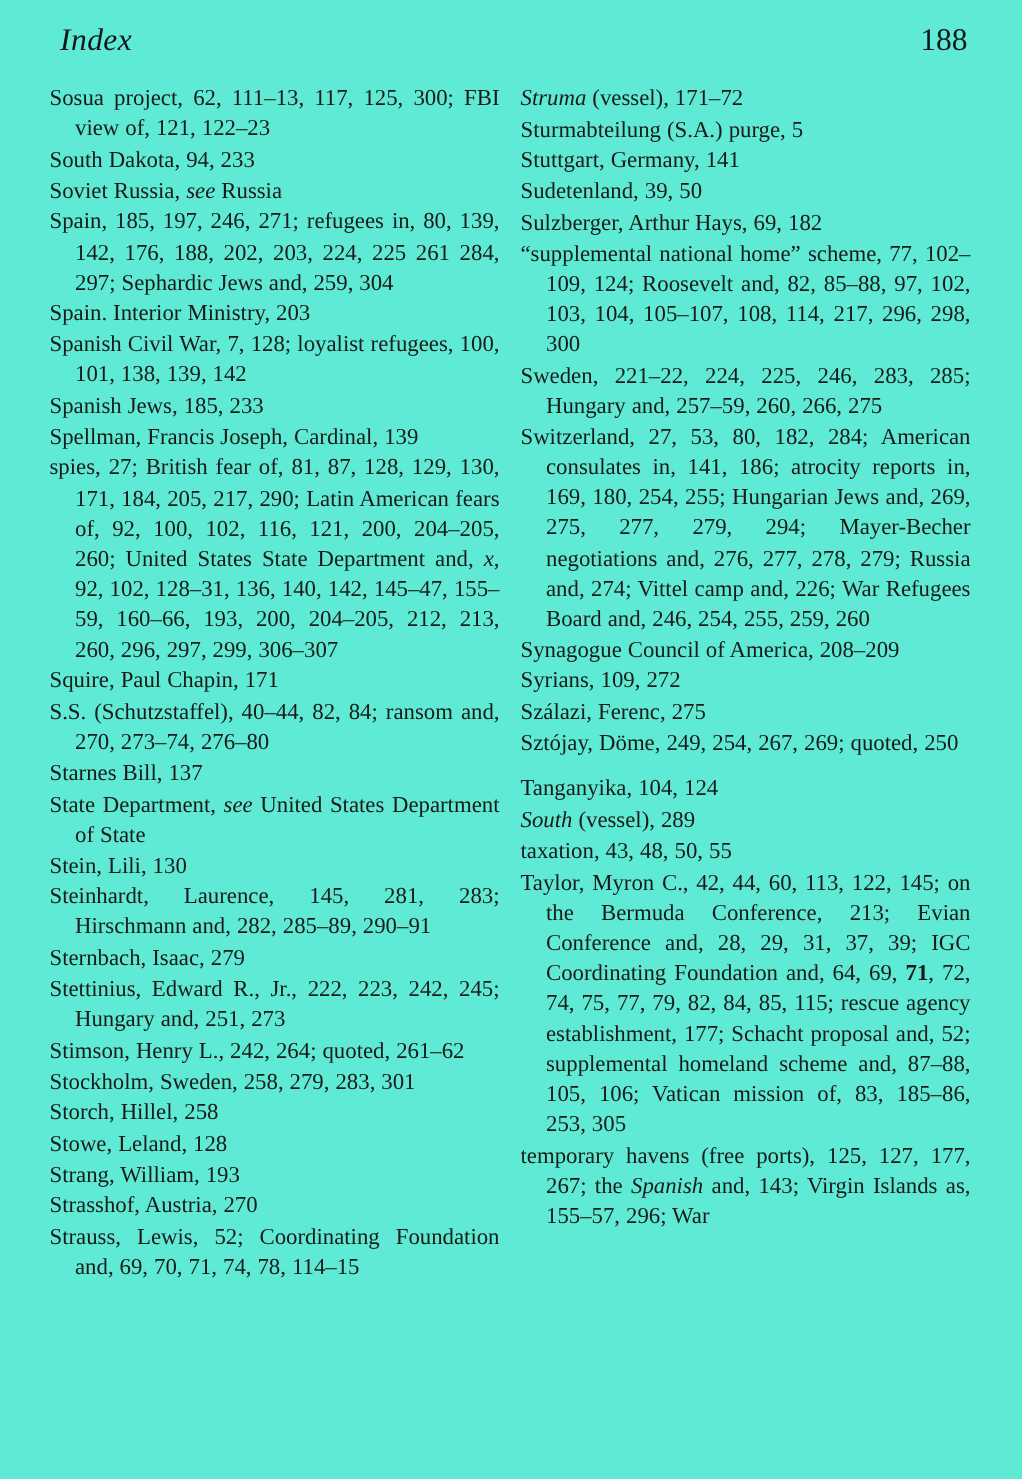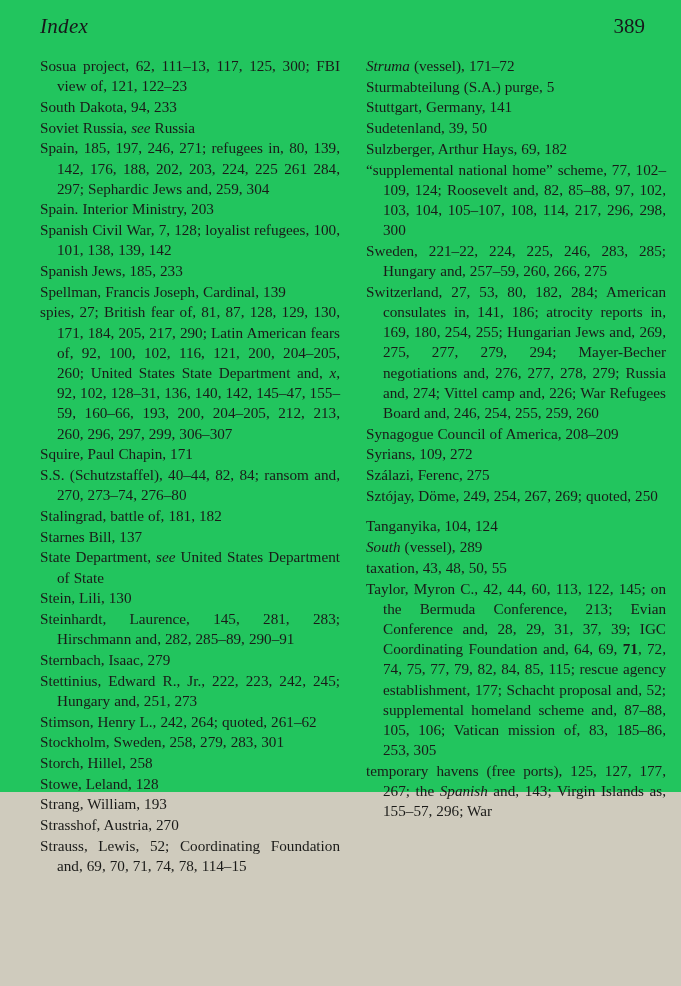--- a/index.html
+++ b/index.html
@@ -10,22 +10,22 @@
   body {
     width: 681px;
     height: 986px;
     overflow: hidden;
     font-family: "Liberation Serif", serif;
     color: #1a1a18;
   }
   .page {
     position: relative;
     width: 681px;
-    height: 792px;
-    background: #22c55e;
+    height: 986px;
+    background: #5eead4;
     box-sizing: border-box;
     padding: 0;
   }
   .header {
     position: absolute;
     top: 14px;
     left: 40px;
     right: 36px;
     height: 30px;
     display: flex;
@@ -42,21 +42,22 @@
     font-size: 21px;
     color: #17171a;
   }
   .columns {
     position: absolute;
     top: 56px;
     left: 40px;
     right: 34px;
     bottom: 12px;
     display: flex;
-    gap: 26px;
+    gap: 14px;
+    justify-content: flex-end;
   }
   .column {
     width: 300px;
     flex: 0 0 300px;
   }
   .entry {
     font-size: 15.2px;
     line-height: 20.2px;
     text-indent: 0;
     padding-left: 17px;
@@ -73,36 +74,35 @@
     height: 10px;
   }
   i { font-style: italic; }
 </style>
 </head>
 <body>
 
 <div class="page">
   <div class="header">
     <div class="header-title">Index</div>
-    <div class="header-page">389</div>
+    <div class="header-page">188</div>
   </div>
   <div class="columns">
     <div class="column" id="col-left">
         <div class="entry"><span class="first"></span>Sosua project, 62, 111–13, 117, 125, 300; FBI view of, 121, 122–23</div>
         <div class="entry"><span class="first"></span>South Dakota, 94, 233</div>
         <div class="entry"><span class="first"></span>Soviet Russia, <i>see</i> Russia</div>
         <div class="entry"><span class="first"></span>Spain, 185, 197, 246, 271; refugees in, 80, 139, 142, 176, 188, 202, 203, 224, 225 261 284, 297; Sephardic Jews and, 259, 304</div>
         <div class="entry"><span class="first"></span>Spain. Interior Ministry, 203</div>
         <div class="entry"><span class="first"></span>Spanish Civil War, 7, 128; loyalist refugees, 100, 101, 138, 139, 142</div>
         <div class="entry"><span class="first"></span>Spanish Jews, 185, 233</div>
         <div class="entry"><span class="first"></span>Spellman, Francis Joseph, Cardinal, 139</div>
         <div class="entry"><span class="first"></span>spies, 27; British fear of, 81, 87, 128, 129, 130, 171, 184, 205, 217, 290; Latin American fears of, 92, 100, 102, 116, 121, 200, 204–205, 260; United States State Department and, <i>x</i>, 92, 102, 128–31, 136, 140, 142, 145–47, 155–59, 160–66, 193, 200, 204–205, 212, 213, 260, 296, 297, 299, 306–307</div>
         <div class="entry"><span class="first"></span>Squire, Paul Chapin, 171</div>
         <div class="entry"><span class="first"></span>S.S. (Schutzstaffel), 40–44, 82, 84; ransom and, 270, 273–74, 276–80</div>
-        <div class="entry"><span class="first"></span>Stalingrad, battle of, 181, 182</div>
         <div class="entry"><span class="first"></span>Starnes Bill, 137</div>
         <div class="entry"><span class="first"></span>State Department, <i>see</i> United States Department of State</div>
         <div class="entry"><span class="first"></span>Stein, Lili, 130</div>
         <div class="entry"><span class="first"></span>Steinhardt, Laurence, 145, 281, 283; Hirschmann and, 282, 285–89, 290–91</div>
         <div class="entry"><span class="first"></span>Sternbach, Isaac, 279</div>
         <div class="entry"><span class="first"></span>Stettinius, Edward R., Jr., 222, 223, 242, 245; Hungary and, 251, 273</div>
         <div class="entry"><span class="first"></span>Stimson, Henry L., 242, 264; quoted, 261–62</div>
         <div class="entry"><span class="first"></span>Stockholm, Sweden, 258, 279, 283, 301</div>
         <div class="entry"><span class="first"></span>Storch, Hillel, 258</div>
         <div class="entry"><span class="first"></span>Stowe, Leland, 128</div>

